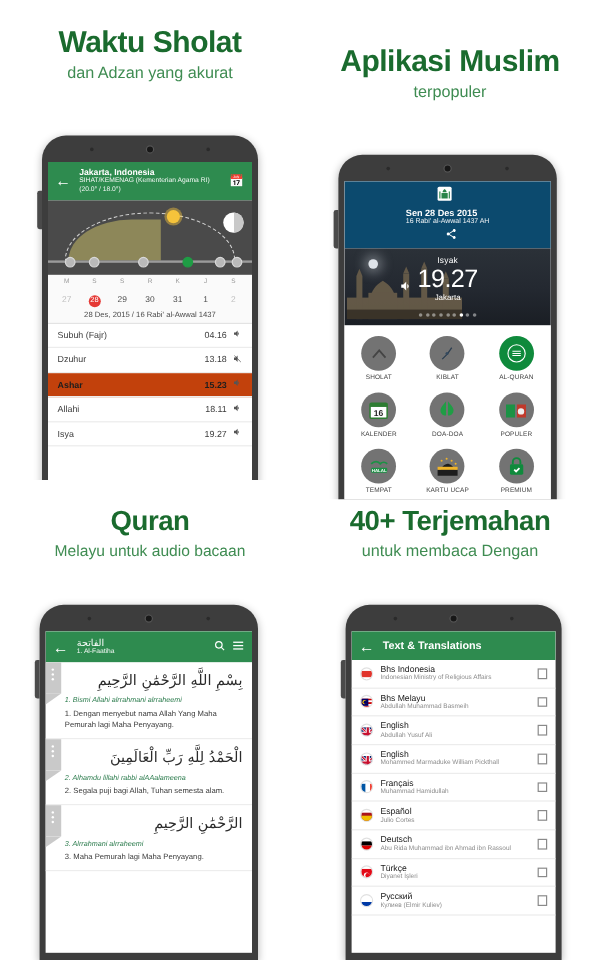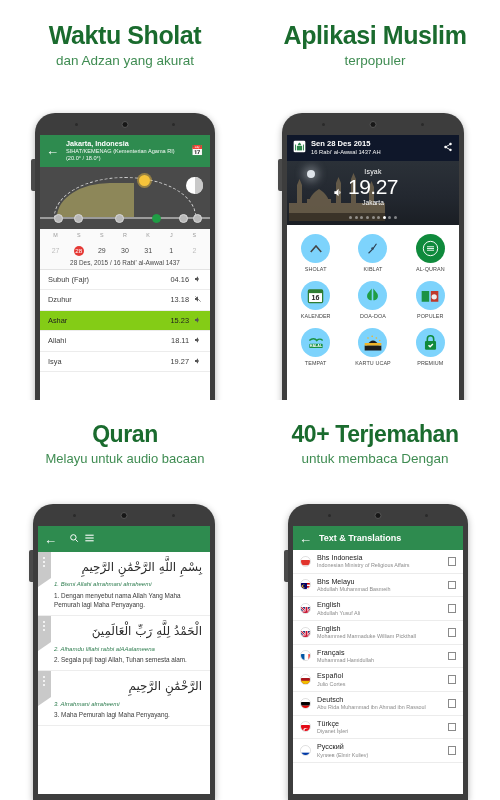--- a/index.html
+++ b/index.html
@@ -5,21 +5,21 @@
   * { box-sizing: border-box; margin: 0; padding: 0; }
   body {
     width: 500px; height: 800px;
     background: #ffffff;
     font-family: "Liberation Sans", sans-serif;
     overflow: hidden;
     position: relative;
   }
   .panel { position: absolute; width: 250px; height: 400px; overflow: hidden; }
   .p1 { left: 0; top: 0; }
-  .p2 { left: 250px; top: 0; }
+  .p2 { left: 250px; top: 16px; }
   .p3 { left: 0; top: 400px; }
   .p4 { left: 250px; top: 400px; }
 
   .head { text-align: center; padding-top: 22px; }
   .head h1 {
     color: #1a6b2e; font-weight: bold; letter-spacing: -0.4px;
     line-height: 1.05;
   }
   .h-big { font-size: 25px; }
   .h-med { font-size: 23px; }
@@ -59,21 +59,21 @@
   .screen {
     background: #fff; overflow: hidden; position: relative;
     margin: 0 5px;
   }
 
   
   .appbar {
     background: #2e8b4f; color: #fff; display: flex; align-items: center;
     padding: 4px 6px; min-height: 30px;
   }
-  .appbar.dk { background: #0f172a; }
+  .appbar.dk { background: #0c4a6e; flex-direction: column; }
   .ab-back { font-size: 13px; line-height: 1; margin-right: 7px; flex: 0 0 auto; }
   .ab-txt { flex: 1 1 auto; min-width: 0; }
   .ab-t1 { font-size: 7.2px; font-weight: bold; line-height: 1.25; }
   .ab-t2 { font-size: 5.6px; line-height: 1.3; opacity: .95; }
   .ab-ic { flex: 0 0 auto; margin-left: 5px; font-size: 10px; }
 
   
   .sungraph {
     height: 62px; background: #4a4a4a; position: relative; overflow: hidden;
   }
@@ -123,21 +123,21 @@
   }
   .cal-n.mut { color: #bdbdbd; }
   .caldate { text-align: center; font-size: 6.4px; color: #4a4a4a; padding-top: 2px; }
 
   
   .prow {
     display: flex; align-items: center; padding: 0 8px;
     height: 20.5px; border-bottom: 1px solid #ececec; font-size: 7.4px;
     color: #3c3c3c;
   }
-  .prow.active { background: #84cc16; font-weight: normal; color: #1e1e1e; }
+  .prow.active { background: #c2410c; font-weight: bold; color: #1e1e1e; }
   .p-name { flex: 1; }
   .p-time { margin-right: 5px; }
   .p-ic { width: 8px; text-align: center; font-size: 7px; color: #5a5a5a; }
 
   
   .hero {
     height: 64px; position: relative; overflow: hidden;
     background: linear-gradient(180deg,#2b3138 0%,#232830 55%,#1a1e24 100%);
   }
   .hero .moon {
@@ -156,21 +156,21 @@
   .dots i {
     display: inline-block; width: 3px; height: 3px; border-radius: 50%;
     background: rgba(255,255,255,.45); margin: 0 1.3px;
   }
   .dots i.on { background: #fff; }
 
   
   .grid { display: flex; flex-wrap: wrap; padding: 5px 0 0; background: #fff; }
   .gcell { width: 33.333%; text-align: center; padding: 4px 0 5px; }
   .gico {
-    width: 29px; height: 29px; border-radius: 50%; background: #7dd3fc;
+    width: 29px; height: 29px; border-radius: 50%; background: #737373;
     margin: 0 auto 3px; position: relative; display: flex;
     align-items: center; justify-content: center; overflow: hidden;
   }
   .gico.green { background: #0f8a3c; }
   .glbl { font-size: 5.4px; color: #454545; letter-spacing: .1px; }
 
   
   .qbody { background: #fff; }
   .qverse { position: relative; padding: 5px 8px 6px 16px; border-bottom: 1px solid #ededed; }
   .qtag {
@@ -507,20 +507,24 @@
 
   <div class="phone" style="left:33px; top:104px; width:182px; height:296px;">
     <div class="bezel-top">
       <span class="sensor"></span>
       <span class="cam"></span>
       <span class="sensor2"></span>
     </div>
     <div class="screen" style="height:268px;">
       <div class="appbar" style="min-height:26px">
         <span class="ab-back">←</span>
+        <span class="ab-txt">
+          <span style="display:block;font-size:8px;font-family:'DejaVu Sans',sans-serif;line-height:1.2">الفاتحة</span>
+          <span class="ab-t2" style="display:block">1. Al-Faatiha</span>
+        </span>
         <span class="ab-ic">
           <svg width="10" height="10" viewBox="0 0 24 24" fill="none" stroke="#fff" stroke-width="2.4">
               <circle cx="10.5" cy="10.5" r="6.5"></circle>
               <line x1="15.5" y1="15.5" x2="21" y2="21"></line>
             </svg>
         </span>
         <span class="ab-ic">
           <svg width="11" height="10" viewBox="0 0 24 24" fill="#fff">
               <rect x="2" y="4" width="20" height="2.6"></rect>
               <rect x="2" y="10.7" width="20" height="2.6"></rect>

